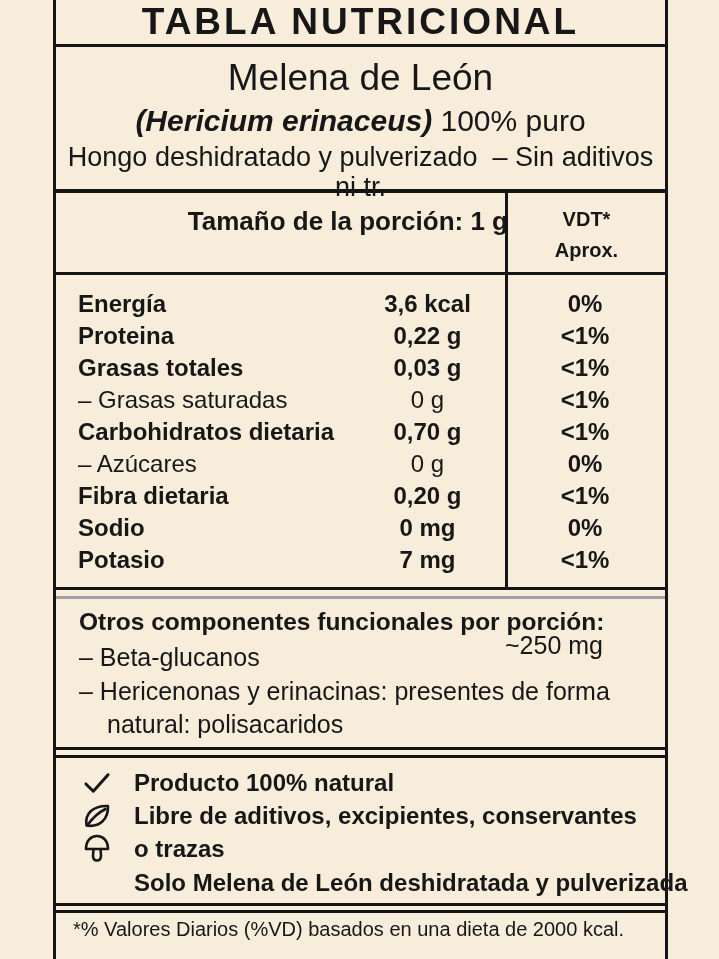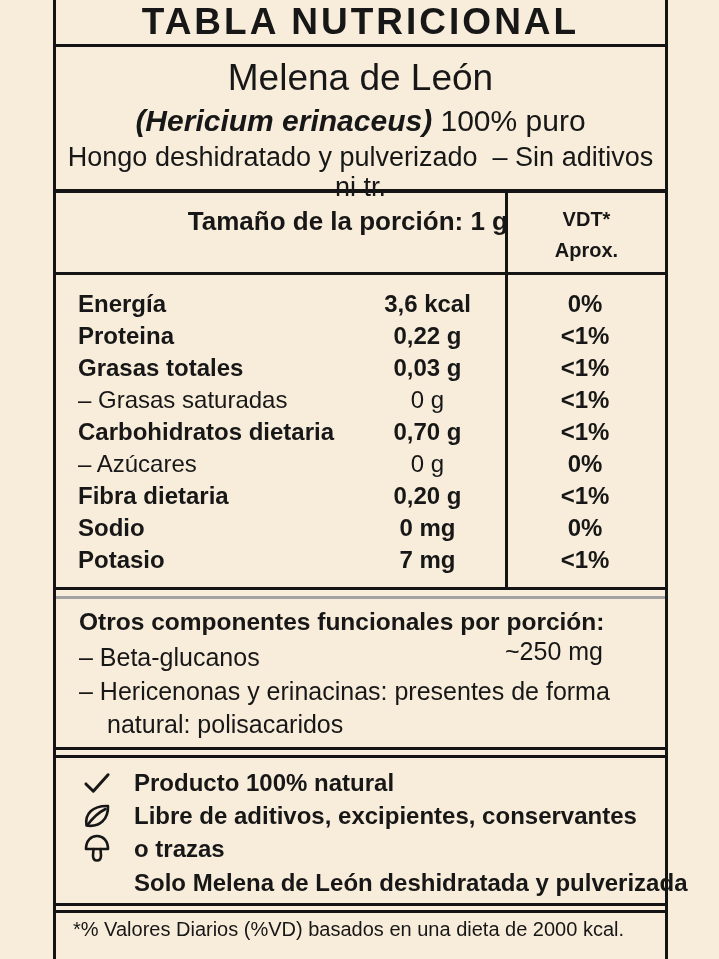--- a/index.html
+++ b/index.html
@@ -94,21 +94,21 @@
     border-bottom: 3px solid #141414;
     padding: 6px 0 0 23px;
   }
   .func-heading { font-size: 24.5px; font-weight: 700; line-height: 34px; }
   .func-line { font-size: 25px; font-weight: 400; line-height: 36px; }
   .func-line2 { font-size: 25px; font-weight: 400; line-height: 33px; }
   .func-indent { padding-left: 28px; }
   .func-value {
     position: absolute;
     right: 62px;
-    top: 34px;
+    top: 28px;
     font-size: 25px;
     font-weight: 400;
     line-height: 36px;
   }
   
   .sec-features {
     height: 151px;
     border-top: 3px solid #141414;
     border-bottom: 3px solid #141414;
     padding: 8px 0 0 20px;

